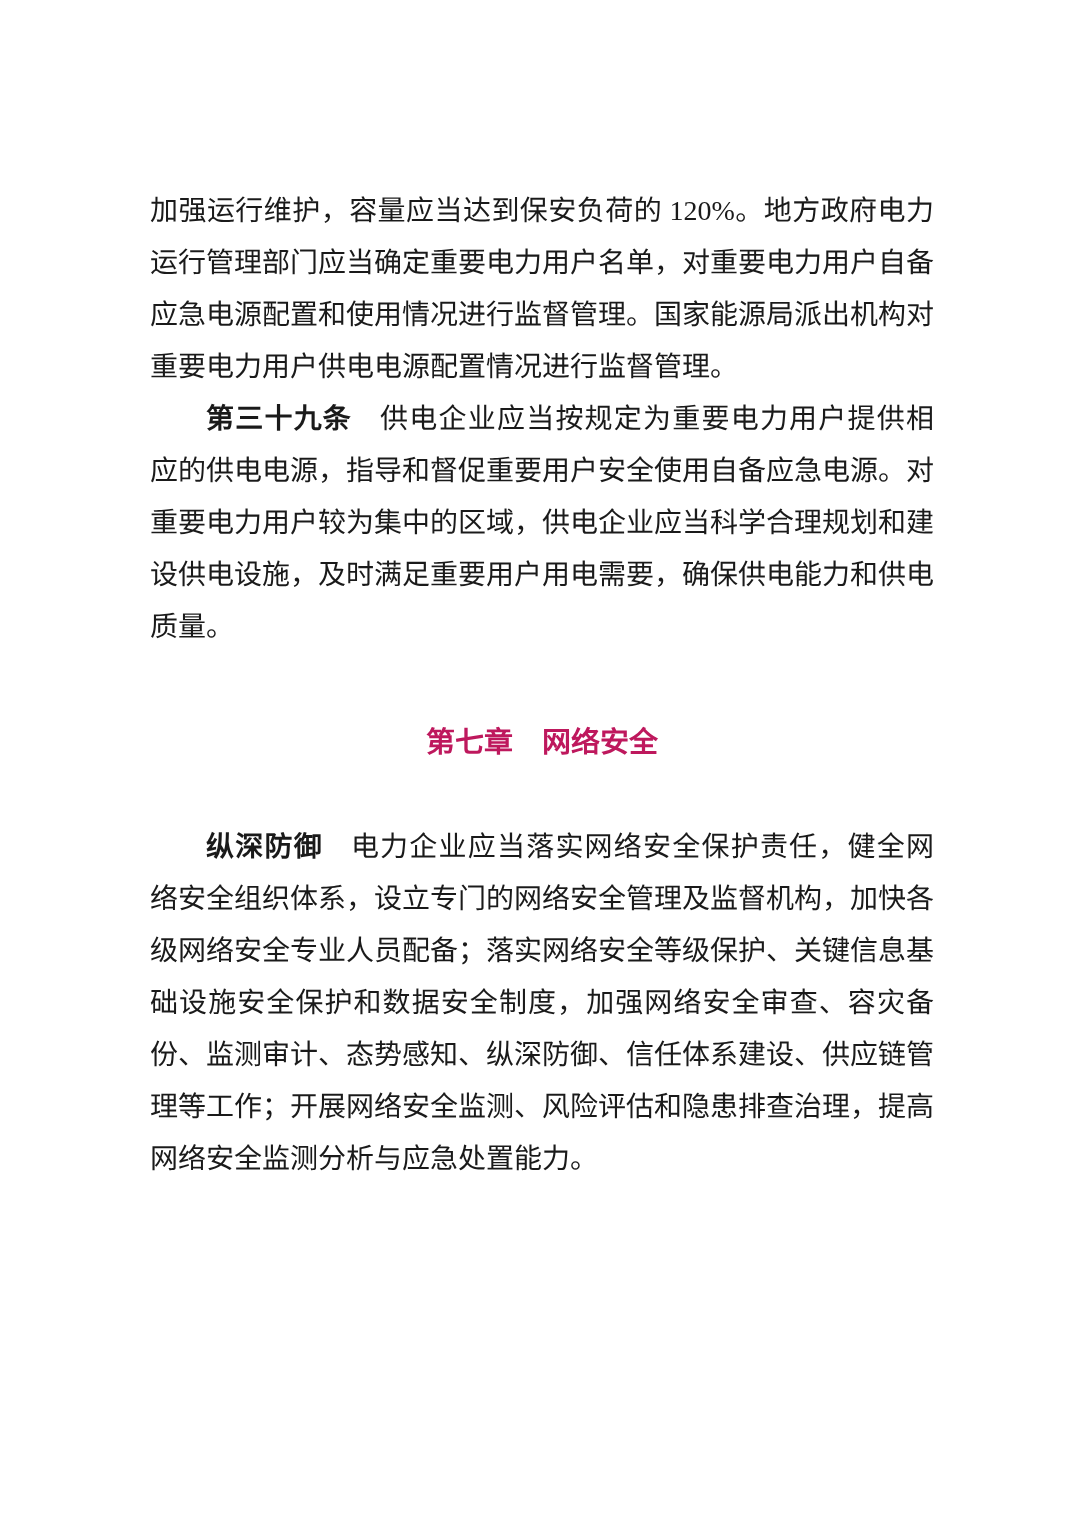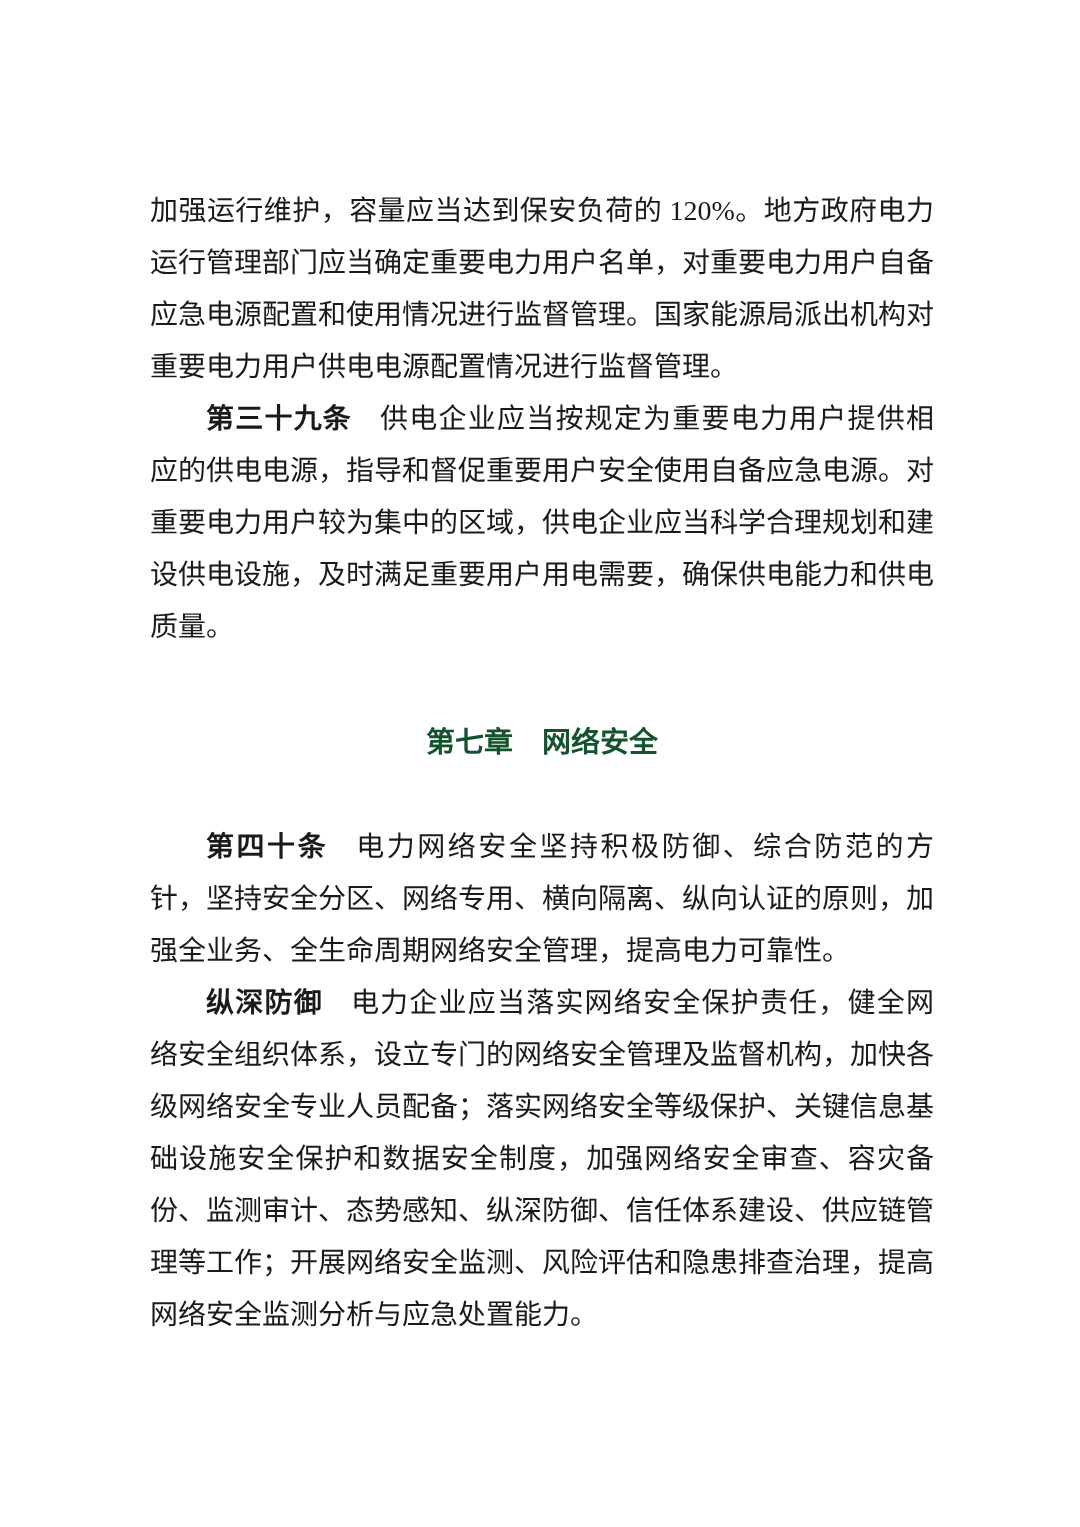--- a/index.html
+++ b/index.html
@@ -38,33 +38,32 @@
     font-family: "Liberation Sans", sans-serif;
     margin-right: 28px;
   }
   .chapter-heading {
     margin: 63px 0 53px 0;
     font-size: 29px;
     line-height: 52px;
     font-weight: bold;
     font-family: "Liberation Sans", sans-serif;
     text-align: center;
-    color: #14532d;
+    color: #be185d;
   }
 </style>
 </head>
 <body>
 
 <div class="page">
   <div class="content">
 
     <p class="para">加强运行维护，容量应当达到保安负荷的 120%。地方政府电力运行管理部门应当确定重要电力用户名单，对重要电力用户自备应急电源配置和使用情况进行监督管理。国家能源局派出机构对重要电力用户供电电源配置情况进行监督管理。</p>
 
     <p class="para indent"><span class="article-label">第三十九条</span><span>供电企业应当按规定为重要电力用户提供相应的供电电源，指导和督促重要用户安全使用自备应急电源。对重要电力用户较为集中的区域，供电企业应当科学合理规划和建设供电设施，及时满足重要用户用电需要，确保供电能力和供电质量。</span></p>
 
     <h2 class="chapter-heading">第七章　网络安全</h2>
 
-    <p class="para indent"><span class="article-label">第四十条</span><span>电力网络安全坚持积极防御、综合防范的方针，坚持安全分区、网络专用、横向隔离、纵向认证的原则，加强全业务、全生命周期网络安全管理，提高电力可靠性。</span></p>
 
     <p class="para indent"><span class="article-label">纵深防御</span><span>电力企业应当落实网络安全保护责任，健全网络安全组织体系，设立专门的网络安全管理及监督机构，加快各级网络安全专业人员配备；落实网络安全等级保护、关键信息基础设施安全保护和数据安全制度，加强网络安全审查、容灾备份、监测审计、态势感知、纵深防御、信任体系建设、供应链管理等工作；开展网络安全监测、风险评估和隐患排查治理，提高网络安全监测分析与应急处置能力。</span></p>
 
   </div>
 </div>
 
 </body></html>

